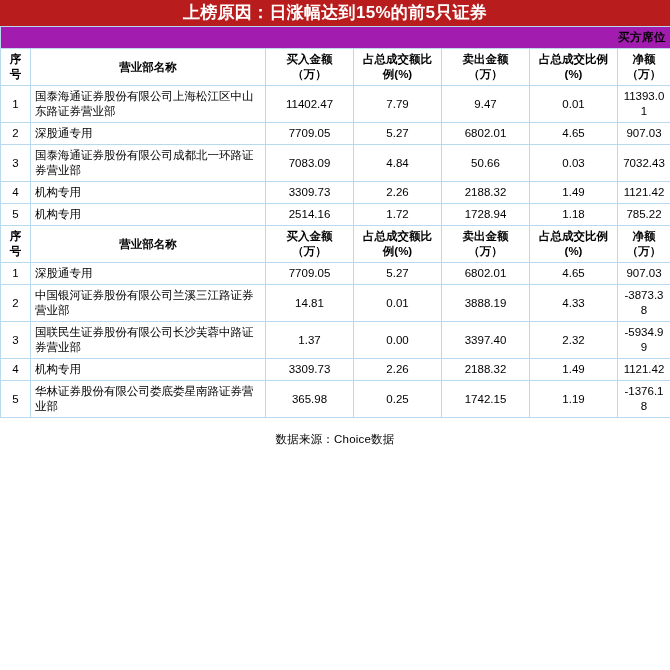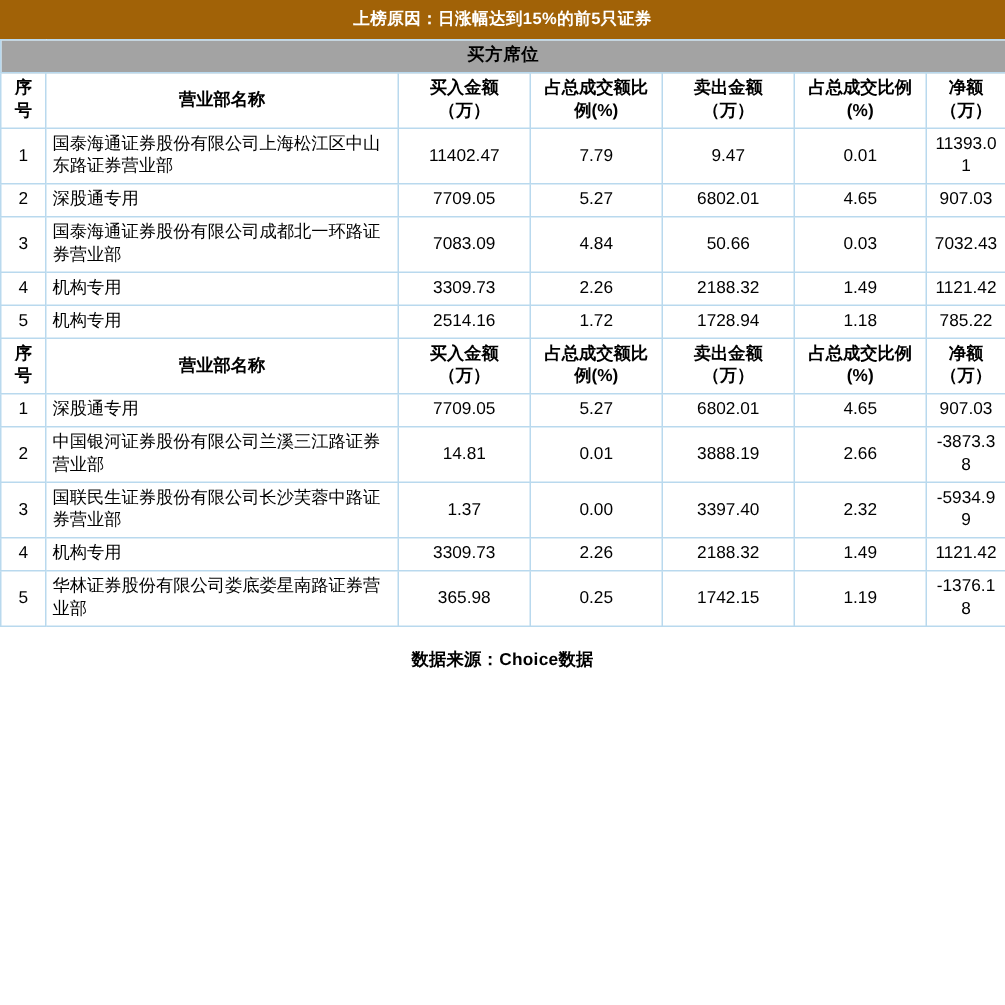--- a/index.html
+++ b/index.html
@@ -15,46 +15,46 @@
     color: #000000;
     overflow: hidden;
   }
   .page {
     width: 670px;
     height: 670px;
     position: relative;
     box-sizing: border-box;
   }
   .title-bar {
-    background: #a16207;
+    background: #b91c1c;
     color: #ffffff;
     text-align: center;
     font-weight: bold;
-    font-size: 11px;
+    font-size: 17px;
     line-height: 26px;
     height: 26px;
     letter-spacing: 0.3px;
   }
   table.lhb {
     width: 670px;
     border-collapse: collapse;
     table-layout: fixed;
   }
   table.lhb td, table.lhb th {
     border: 1px solid #b9d9ee;
     padding: 3px 4px;
     font-size: 11.5px;
     color: #000;
     vertical-align: middle;
     word-break: break-all;
     line-height: 15px;
   }
   .section-head td {
-    background: #a3a3a3;
-    text-align: center;
+    background: #a21caf;
+    text-align: right;
     font-weight: bold;
     font-size: 12.5px;
     padding: 4px;
     letter-spacing: 0.5px;
   }
   .col-head td {
     background: #ffffff;
     text-align: center;
     font-weight: bold;
     font-size: 12px;
@@ -70,21 +70,21 @@
   .c-net   { width: 53px;  text-align: center; }
   td.num { text-align: center; }
   td.idx { text-align: center; }
   td.nm  { text-align: left; }
   .total-row td {
     text-align: center;
   }
   .source {
     text-align: center;
     font-size: 11.5px;
-    font-weight: bold;
+    font-weight: normal;
     padding-top: 14px;
     color: #000;
     letter-spacing: 0.2px;
   }
 </style>
 </head>
 <body>
 
 <div class="page">
 
@@ -178,21 +178,21 @@
         <td class="num">6802.01</td>
         <td class="num">4.65</td>
         <td class="num">907.03</td>
       </tr>
       <tr>
         <td class="idx">2</td>
         <td class="nm">中国银河证券股份有限公司兰溪三江路证券营业部</td>
         <td class="num">14.81</td>
         <td class="num">0.01</td>
         <td class="num">3888.19</td>
-        <td class="num">2.66</td>
+        <td class="num">4.33</td>
         <td class="num">-3873.38</td>
       </tr>
       <tr>
         <td class="idx">3</td>
         <td class="nm">国联民生证券股份有限公司长沙芙蓉中路证券营业部</td>
         <td class="num">1.37</td>
         <td class="num">0.00</td>
         <td class="num">3397.40</td>
         <td class="num">2.32</td>
         <td class="num">-5934.99</td>

